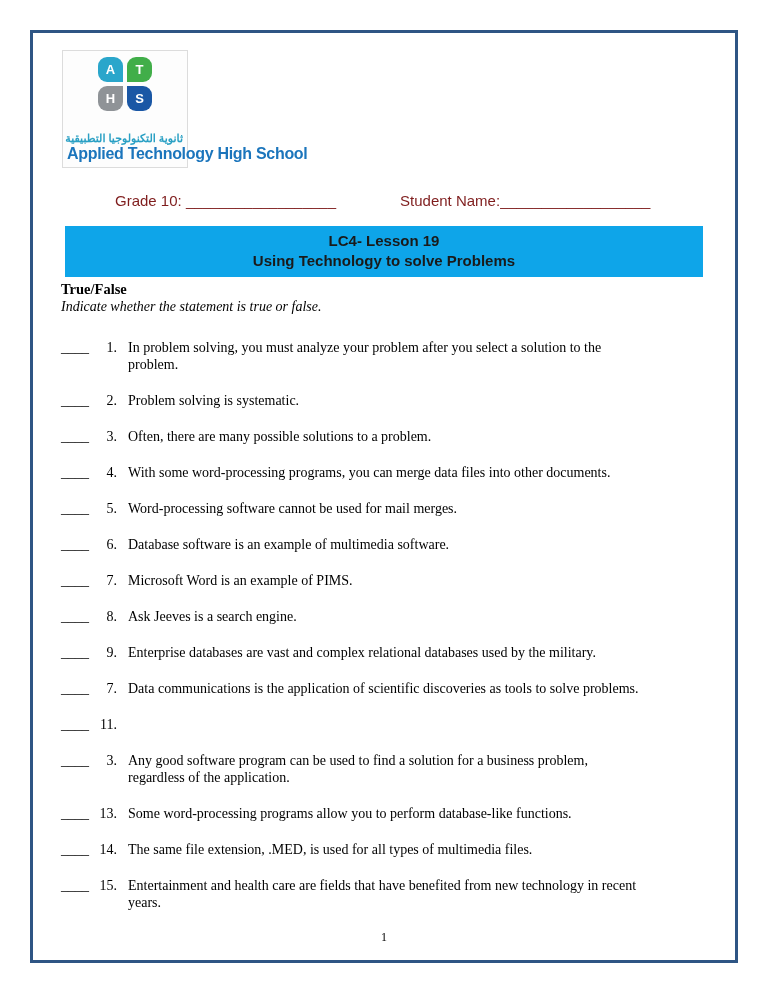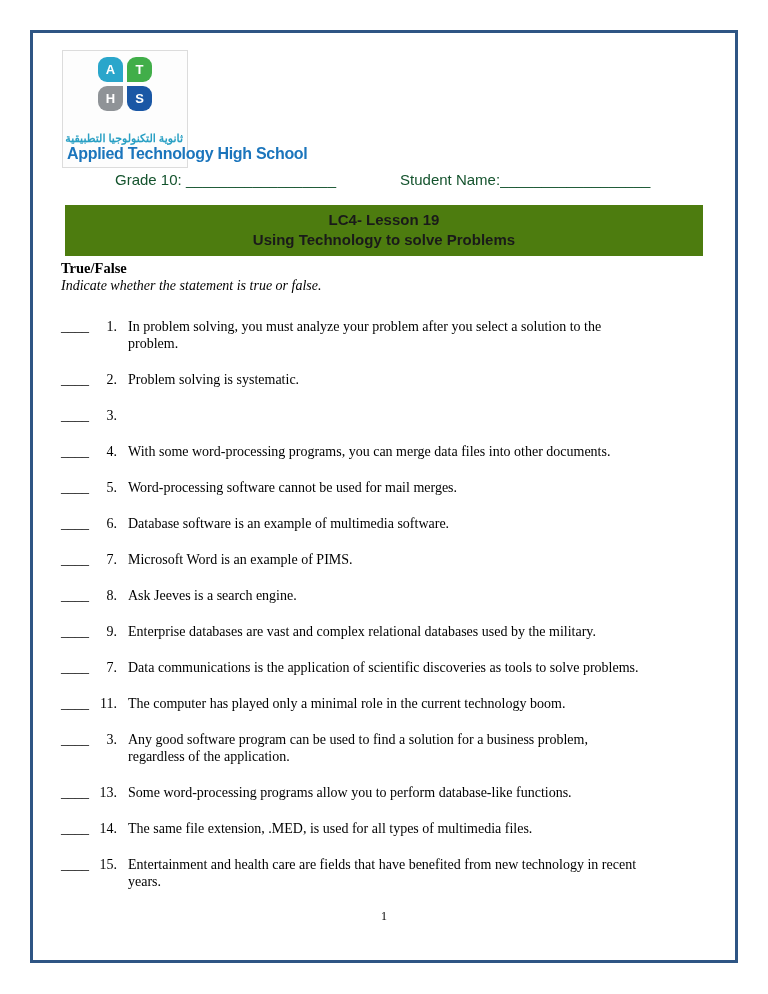--- a/index.html
+++ b/index.html
@@ -17,22 +17,22 @@
   .tile { width:25px; height:25px; display:flex; align-items:center; justify-content:center; }
   .tile span { color:#fff; font-family:"Liberation Sans", sans-serif; font-weight:bold; font-size:13px; }
   .tile-0 { border-radius:9px 9px 0 9px; }
   .tile-1 { border-radius:9px 9px 9px 0; }
   .tile-2 { border-radius:9px 0 9px 9px; }
   .tile-3 { border-radius:0 9px 9px 9px; }
   .arabic  { margin-top:21px; font-family:"Liberation Sans", sans-serif; font-weight:bold; font-size:11px; color:#2AA0C4; direction:rtl; white-space:nowrap; }
   .english { font-family:"Liberation Sans", sans-serif; font-weight:bold; font-size:16px; color:#1B75BC; white-space:nowrap; letter-spacing:-0.3px; }
   
   .grade-row {
-    margin-top:3px; padding-left:66px; font-family:"Liberation Sans", sans-serif;
-    font-size:15px; color:#14532d; white-space:nowrap;
+    margin-top:24px; padding-left:66px; font-family:"Liberation Sans", sans-serif;
+    font-size:15px; color:#7f1d1d; white-space:nowrap;
   }
   .hdr-blank { letter-spacing:0; }
   .student-group { margin-left:64px; }
   
   .banner {
     margin:17px 16px 0 16px; background:#C6D9F1; text-align:center;
     font-family:"Liberation Sans", sans-serif; font-weight:bold; font-size:15px;
     color:#1a1a1a; padding:5px 0 6px 0; line-height:20px;
   }
   
@@ -68,21 +68,21 @@
         </div>
     </div>
     <div class="arabic" dir="rtl">ثانوية التكنولوجيا التطبيقية</div>
     <div class="english">Applied Technology High School</div>
   </div>
 
   <div class="grade-row">
     <span>Grade 10: </span><span class="hdr-blank">__________________</span><span class="student-group">Student Name:</span><span class="hdr-blank">__________________</span>
   </div>
 
-  <div class="banner" style="background: #4d7c0f;">
+  <div class="banner" style="background: #0ea5e9;">
     <div>LC4- Lesson 19</div>
     <div>Using Technology to solve Problems</div>
   </div>
 
   <div class="section-head">
     <div class="tf-title">True/False</div>
     <div class="tf-instr">Indicate whether the statement is true or false.</div>
   </div>
 
   <ol class="questions" id="questions">
@@ -95,20 +95,21 @@
 
   <li class="q-row">
     <span class="q-blank">____</span>
     <span class="q-num">2.</span>
     <span class="q-text">Problem solving is systematic.</span>
   </li>
 
   <li class="q-row">
     <span class="q-blank">____</span>
     <span class="q-num">3.</span>
+    <span class="q-text">Often, there are many possible solutions to a problem.</span>
   </li>
 
   <li class="q-row">
     <span class="q-blank">____</span>
     <span class="q-num">4.</span>
     <span class="q-text">With some word-processing programs, you can merge data files into other documents.</span>
   </li>
 
   <li class="q-row">
     <span class="q-blank">____</span>
@@ -142,21 +143,20 @@
 
   <li class="q-row">
     <span class="q-blank">____</span>
     <span class="q-num">7.</span>
     <span class="q-text">Data communications is the application of scientific discoveries as tools to solve problems.</span>
   </li>
 
   <li class="q-row">
     <span class="q-blank">____</span>
     <span class="q-num">11.</span>
-    <span class="q-text">The computer has played only a minimal role in the current technology boom.</span>
   </li>
 
   <li class="q-row">
     <span class="q-blank">____</span>
     <span class="q-num">3.</span>
     <span class="q-text">Any good software program can be used to find a solution for a business problem,
 regardless of the application.</span>
   </li>
 
   <li class="q-row">

